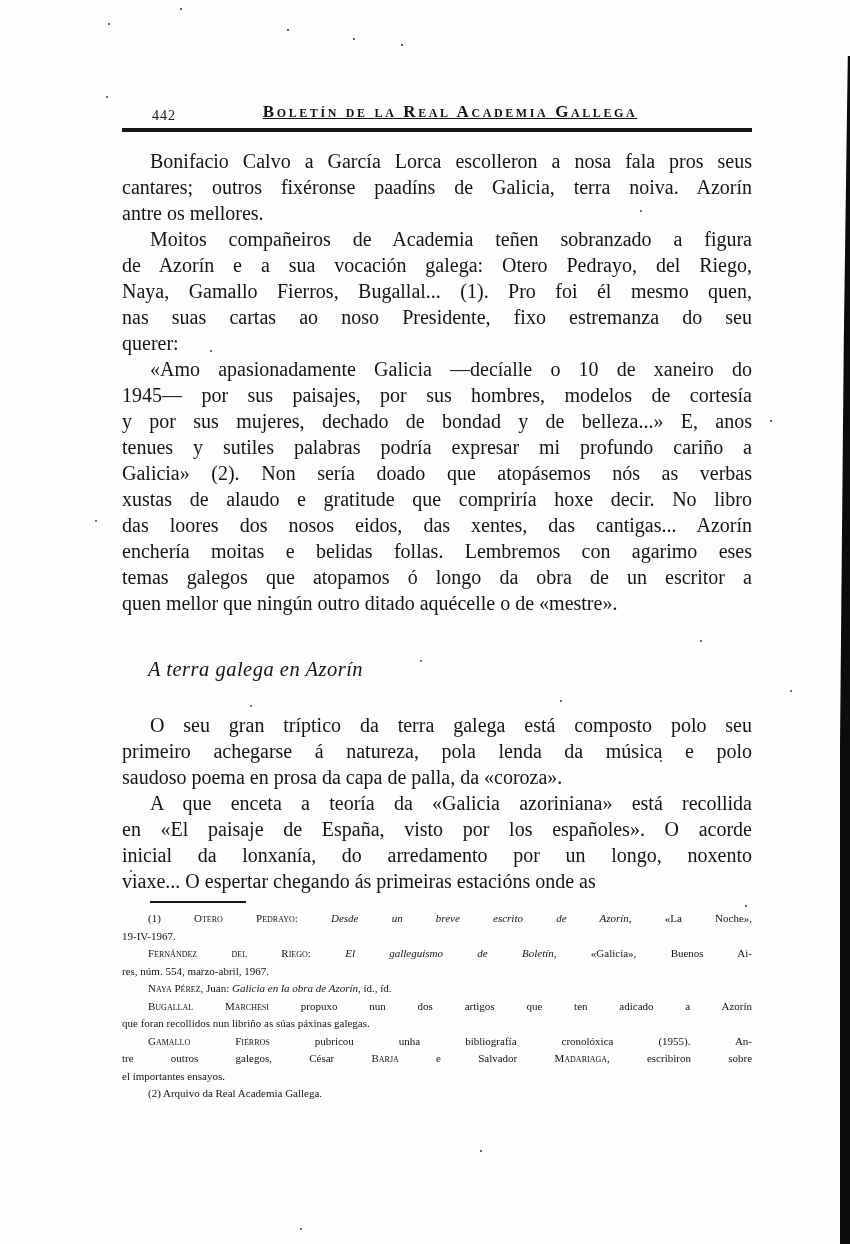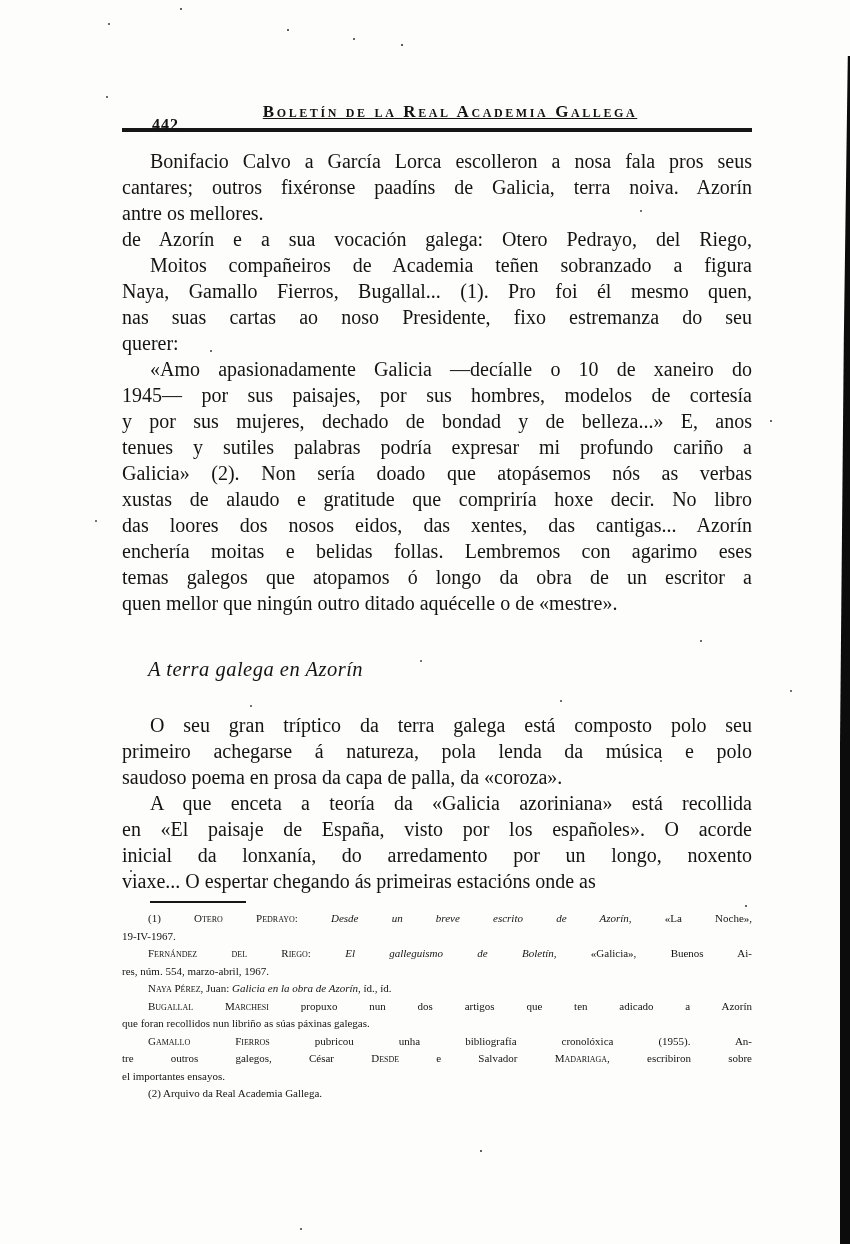--- a/index.html
+++ b/index.html
@@ -37,22 +37,22 @@
       745px 905px 0 #333, 480px 1150px 0 #2f2f2f, 300px 1228px 0 #3a3a3a,
       790px 690px 0 #444, 420px 660px 0 #4a4a4a;
   }
   .content {
     position: absolute;
     left: 122px; top: 102px;
     width: 630px;
   }
   .pg-header { position: relative; height: 24px; }
   .pg-num {
-    position: absolute; left: 30px; top: 14px;
-    font-size: 16px; font-weight: bold; letter-spacing: 1px;
+    position: absolute; left: 30px; top: 6px;
+    font-size: 14px; font-weight: normal; letter-spacing: 1px;
   }
   .pg-title {
     display: block; text-align: center;
     padding-left: 26px;
     font-variant: small-caps;
     font-weight: bold;
     font-size: 17px;
     letter-spacing: 2.6px;
     white-space: nowrap;
     text-decoration: underline;
@@ -102,22 +102,22 @@
       <span class="pg-title">Boletín de la Real Academia Gallega</span>
     </div>
     <div class="header-rule"></div>
 
     <div class="para first">
         <div class="line indent"><span>Bonifacio Calvo a García Lorca escolleron a nosa fala pros seus</span></div>
         <div class="line"><span>cantares; outros fixéronse paadíns de Galicia, terra noiva. Azorín</span></div>
         <div class="line last"><span>antre os mellores.</span></div>
       </div>
     <div class="para">
+        <div class="line indent"><span>Moitos compañeiros de Academia teñen sobranzado a figura</span></div>
         <div class="line"><span>de Azorín e a sua vocación galega: Otero Pedrayo, del Riego,</span></div>
-        <div class="line indent"><span>Moitos compañeiros de Academia teñen sobranzado a figura</span></div>
         <div class="line"><span>Naya, Gamallo Fierros, Bugallal... (1). Pro foi él mesmo quen,</span></div>
         <div class="line"><span>nas suas cartas ao noso Presidente, fixo estremanza do seu</span></div>
         <div class="line last"><span>querer:</span></div>
       </div>
     <div class="para quote">
         <div class="line indent"><span>«Amo apasionadamente Galicia —decíalle o 10 de xaneiro do</span></div>
         <div class="line"><span>1945— por sus paisajes, por sus hombres, modelos de cortesía</span></div>
         <div class="line"><span>y por sus mujeres, dechado de bondad y de belleza...» E, anos</span></div>
         <div class="line"><span>tenues y sutiles palabras podría expresar mi profundo cariño a</span></div>
         <div class="line"><span>Galicia» (2). Non sería doado que atopásemos nós as verbas</span></div>
@@ -155,21 +155,21 @@
         </div>
       <div class="fn">
           <div class="line last indent"><span class="sc">Naya Pérez</span><span>, Juan: </span><span class="i">Galicia en la obra de Azorín</span><span>, íd., íd.</span></div>
         </div>
       <div class="fn">
           <div class="line indent"><span class="sc">Bugallal Marchesi</span><span> propuxo nun dos artigos que ten adicado a Azorín</span></div>
           <div class="line last"><span>que foran recollidos nun libriño as súas páxinas galegas.</span></div>
         </div>
       <div class="fn">
           <div class="line indent"><span class="sc">Gamallo Fierros</span><span> pubricou unha bibliografía cronolóxica (1955). An-</span></div>
-          <div class="line"><span>tre outros galegos, César </span><span class="sc">Desde</span><span> e Salvador </span><span class="sc">Madariaga</span><span>, escribiron sobre</span></div>
+          <div class="line"><span>tre outros galegos, César </span><span class="sc">Barja</span><span> e Salvador </span><span class="sc">Madariaga</span><span>, escribiron sobre</span></div>
           <div class="line last"><span>el importantes ensayos.</span></div>
         </div>
       <div class="fn">
           <div class="line last indent"><span>(2)  Arquivo da Real Academia Gallega.</span></div>
         </div>
     </div>
 
   </div>
 </div>
 

